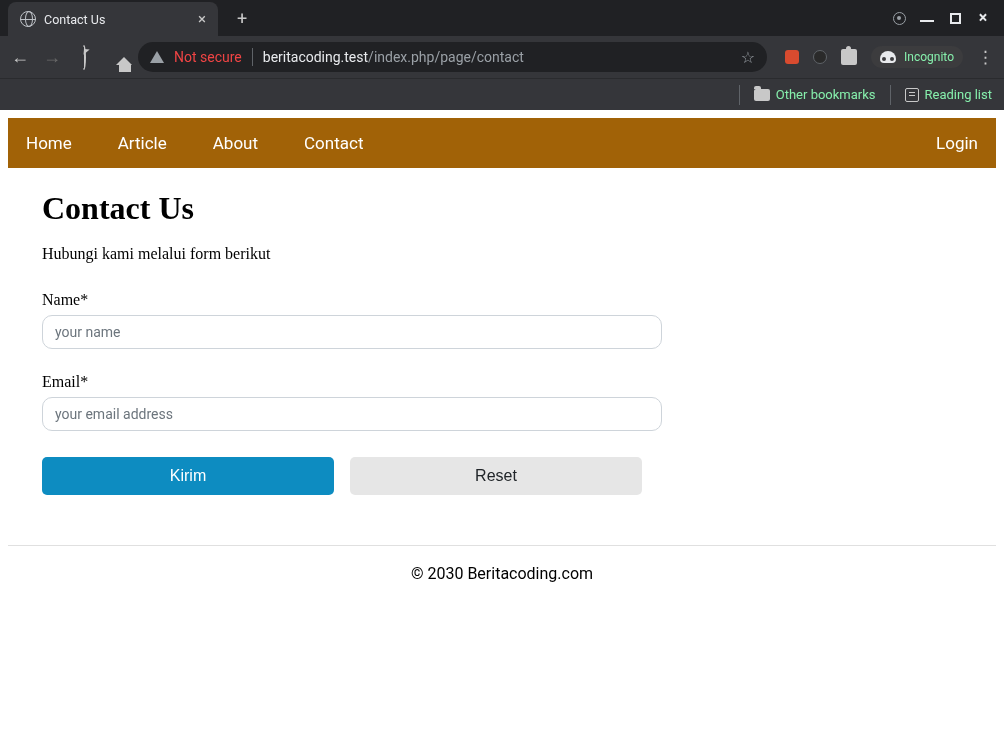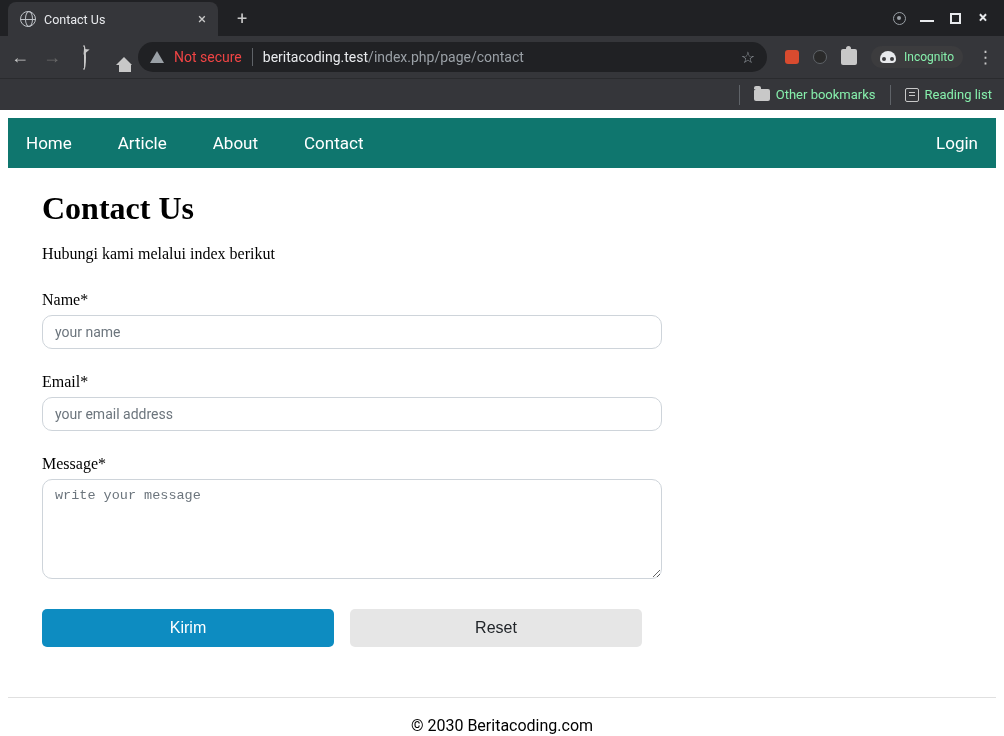--- a/index.html
+++ b/index.html
@@ -215,21 +215,21 @@
     .list-icn::before{box-shadow:0 3px 0 #c8c8c8;}
     
     
     .viewport {
       background: #fff;
       height: calc(736px - 36px - 42px - 32px);
       overflow-y: auto;
       padding: 8px;
     }
     .navmain {
-      background: #0f766e;
+      background: #a16207;
       display:flex; align-items:center;
       padding: 0 18px;
       height: 50px;
     }
     .navmain a {
       color:#fff; text-decoration:none;
       font-size: 17px;
       margin-right: 46px;
       cursor:pointer;
     }
@@ -351,36 +351,32 @@
   <nav class="navmain">
     <a>Home</a>
     <a>Article</a>
     <a>About</a>
     <a>Contact</a>
     <a class="login">Login</a>
   </nav>
 
   <div class="page-content">
     <h1 class="page-title">Contact Us</h1>
-    <p class="subtitle">Hubungi kami melalui index berikut</p>
+    <p class="subtitle">Hubungi kami melalui form berikut</p>
 
     <div class="form-group">
       <label class="form-label">Name*</label>
       <input class="form-control" type="text" placeholder="your name" style="">
     </div>
 
     <div class="form-group">
       <label class="form-label">Email*</label>
       <input class="form-control" type="text" placeholder="your email address" style="">
     </div>
 
-    <div class="form-group">
-      <label class="form-label">Message*</label>
-      <textarea class="form-control" placeholder="write your message" style=""></textarea>
-    </div>
 
     <div class="btn-row">
       <button class="btn btn-primary">Kirim</button>
       <button class="btn btn-secondary">Reset</button>
     </div>
   </div>
 
   <div class="footer">
     <span>© 2030 Beritacoding.com</span>
   </div>

